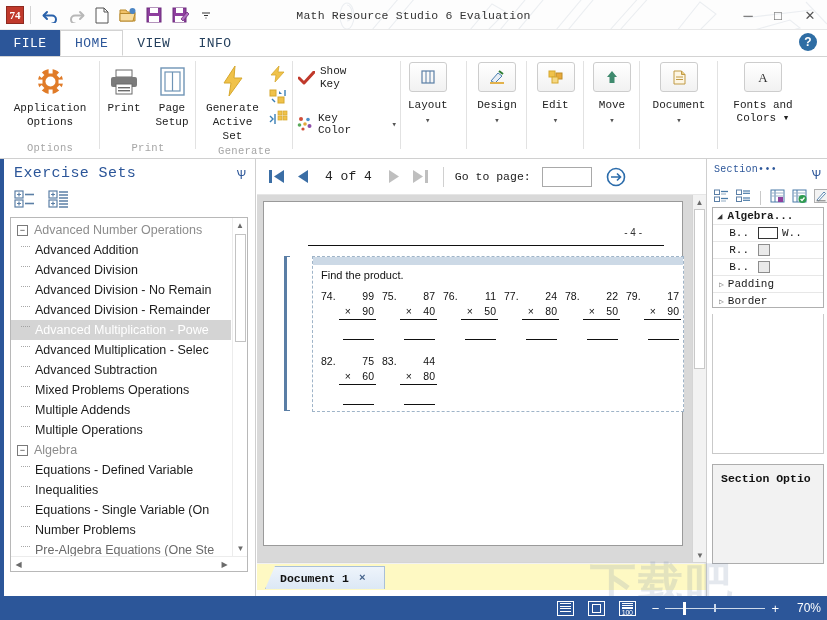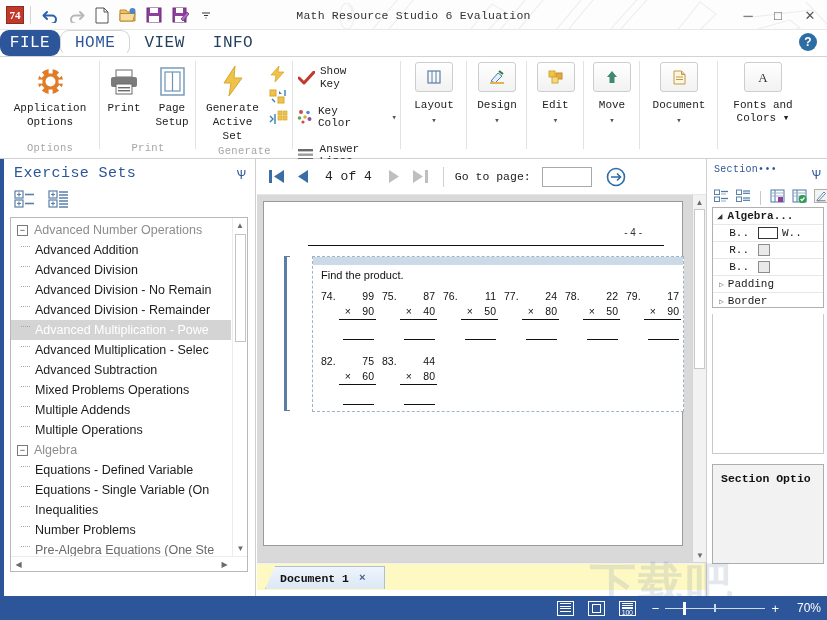--- a/index.html
+++ b/index.html
@@ -38,22 +38,22 @@
   }
   .winbtns { position:absolute; right:0; top:0; height:30px; display:flex; z-index:4; }
   .winbtns div { width:30px; height:30px; display:flex; align-items:center; justify-content:center; color:#555; font-size:13px; }
   .winbtns div:last-child { width:34px; }
 
   
   .tabbar { position:absolute; left:0; top:30px; width:827px; height:26px; background:#fff; }
   .tabbar .tabs { display:flex; height:26px; }
   .tab {
     height:26px; display:flex; align-items:center; justify-content:center;
-    font-family:"Liberation Mono", monospace; font-size:16px;
-    padding:0 14px; color:#26415e; letter-spacing:.5px;border-radius:9px;
+    font-family:"Liberation Mono", monospace; font-size:13px;
+    padding:0 14px; color:#26415e; letter-spacing:.5px;
   }
   .tab.file { background:#2c5699; color:#fff; width:60px; padding:0; }
   .tab.active { background:#fff; border:1px solid #d3d3d3; border-bottom:1px solid #fff; color:#2c5699; position:relative; z-index:5;}
   .helpicon { position:absolute; right:10px; top:3px; width:18px; height:18px; border-radius:50%;
      background:#2e6da4; color:#fff; font-size:12px; font-weight:bold; display:flex; align-items:center; justify-content:center; }
 
   
   .ribbon {
     position:absolute; left:0; top:56px; width:827px; height:103px;
     background:#fff; border-bottom:1px solid #d0d0d0; border-top:1px solid #d3d3d3;
@@ -66,21 +66,21 @@
     font-size:10.5px; color:#a6a6a6; letter-spacing:.3px;
   }
   .rgroup::after { content:""; position:absolute; right:0; top:4px; bottom:10px; width:1px; background:#e2e2e2; }
   .rgroup.last::after { display:none; }
   .bigbtn {
     display:flex; flex-direction:column; align-items:center; justify-content:flex-start;
     font-family:"Liberation Mono", monospace; font-size:11px; color:#222; text-align:center;
     line-height:14px; padding:2px 6px; cursor:default;
   }
   .bigbtn .ic { height:34px; display:flex; align-items:center; justify-content:center; margin-bottom:3px;}
-  .smallcol { display:flex; flex-direction:column; justify-content:flex-start; gap:12px; padding-top:2px;}
+  .smallcol { display:flex; flex-direction:column; justify-content:flex-start; gap:19px; padding-top:2px;}
   .smallbtn { display:flex; align-items:center; gap:5px; font-family:"Liberation Mono", monospace; font-size:11px; color:#222; padding:1px 4px; cursor:default;}
   .smallbtn .ic { width:18px; height:18px; display:flex; align-items:center; justify-content:center; }
   .stackcol { display:flex; flex-direction:column; gap:2px; padding-top:3px; }
   .glyphbtn {
      display:flex; flex-direction:column; align-items:center;
      font-family:"Liberation Mono", monospace; font-size:11px; color:#222; text-align:center; line-height:13px;
      padding:0 7px; cursor:default;
   }
   .glyphbtn .chip {
      width:38px; height:30px; border:1px solid #cdcdcd; border-radius:3px;
@@ -424,21 +424,21 @@
               </svg>
             </span>
             <span>Answer Lines</span>
           </div>
         </div>
       </div>
       <div class="glabel">Answer Key</div>
     </div>
 
     <div class="rgroup" style="width:66px">
-      <div class="gbody" style="justify-content:center">
+      <div class="gbody" style="justify-content:flex-start">
         <div class="glyphbtn">
           <span class="chip">
             <svg width="14" height="14" viewBox="0 0 14 14">
                 <rect x="1" y="1" width="12" height="12" fill="none" stroke="#5b7fa6" stroke-width="1.2"></rect>
                 <line x1="5" y1="1" x2="5" y2="13" stroke="#5b7fa6" stroke-width="1"></line>
                 <line x1="9" y1="1" x2="9" y2="13" stroke="#5b7fa6" stroke-width="1"></line>
               </svg>
           </span>
           <span>Layout</span>
           <span class="carat">▾</span>
@@ -596,24 +596,24 @@
             <span>Multiple Operations</span>
           </div>
         <div class="tnode group">
           <span class="exp">−</span>
           <span>Algebra</span>
         </div>
         <div class="tnode leaf">
             <span>Equations - Defined Variable</span>
           </div>
         <div class="tnode leaf">
+            <span>Inequalities</span>
+          </div>
+        <div class="tnode leaf">
             <span>Equations - Single Variable (On</span>
-          </div>
-        <div class="tnode leaf">
-            <span>Inequalities</span>
           </div>
         <div class="tnode leaf">
             <span>Number Problems</span>
           </div>
         <div class="tnode leaf" style="color:#6a6a6a;">
             <span>Pre-Algebra Equations (One Ste</span>
           </div>
       </div>
 
       <div class="vscroll">

